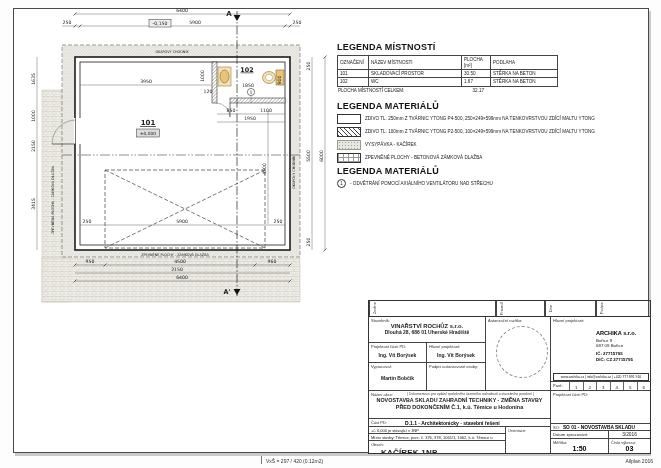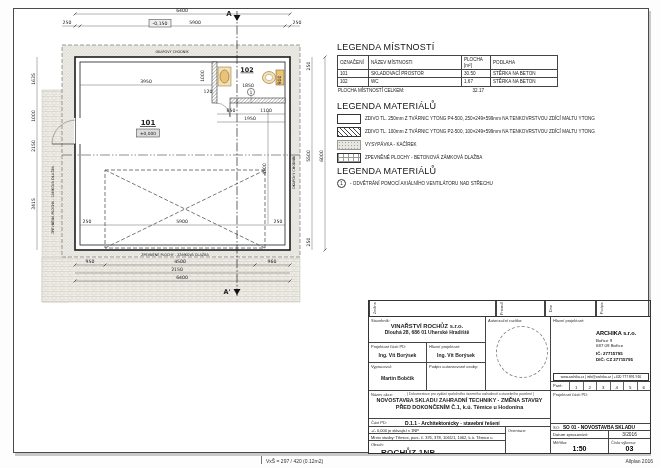--- a/index.html
+++ b/index.html
@@ -9,21 +9,21 @@
     overflow:hidden;-webkit-font-smoothing:antialiased;
   }
   .frame{
     position:absolute;left:13px;top:8px;width:634px;height:443px;
     border:1.3px solid #4a4a4a;background:#fff;
     box-shadow:2px 3px 0 #c9c9c9;
   }
   
   .legend{position:absolute;left:337px;top:42px;width:312px;}
   .legend h3{
-    margin:0 0 3px 0;font-size:9px;font-weight:normal;letter-spacing:0.2px;color:#111;
+    margin:0 0 3px 0;font-size:9px;font-weight:bold;letter-spacing:0.2px;color:#111;
   }
   .rooms-table{border-collapse:collapse;margin:2px 0 1px 0;}
   .rooms-table td,.rooms-table th{
     border:0.8px solid #444;font-size:4.6px;font-weight:normal;
     padding:1px 2px;line-height:1.15;color:#222;vertical-align:middle;text-align:left;
   }
   .rooms-table th{height:11px;}
   .rt-c0{width:26px;} .rt-c1{width:88px;} .rt-c2{width:24px;text-align:center;} .rt-c3{width:62px;}
   .rooms-total{font-size:4.6px;margin:1px 0 8px 1px;display:flex;width:146px;justify-content:space-between;}
   .mat-item{display:flex;align-items:center;margin:3px 0;}
@@ -341,21 +341,21 @@
     </div>
 
     <div class="cell" style="left:0;top:102px;width:182px;height:8px">
       <span class="lab" style="float:left">Část PD:</span>
       <span class="bold" style="font-size:5px;margin-left:18px">D.1.1 - Architektonicky - stavební řešení</span>
     </div>
     <div class="cell" style="left:0;top:110px;width:137px;height:7px;font-size:4px">+/- 0,000 je stávající v 1NP</div>
     <div class="cell" style="left:0;top:117px;width:137px;height:7px;font-size:4px">Místo stavby: Těmice, parc. č. 376, 378, 1061/1, 1062, k.ú. Těmice u Hodonína</div>
     <div class="cell" style="left:0;top:124px;width:137px;height:12px;border-bottom:none">
       <span class="lab">Obsah:</span>
-      <div class="big-title" style="margin-left:10px">ROCHŮZ 1NP</div>
+      <div class="big-title" style="margin-left:10px">KAČÍREK 1NP</div>
     </div>
     <div class="cell" style="left:137px;top:110px;width:45px;height:26px;border-bottom:none">
       <span class="lab">Orientace:</span>
     </div>
 
     <div class="cell" style="left:182px;top:0;width:99px;height:74px;border-right:none">
       <span class="lab">Hlavní projektant:</span>
       <div class="firmtx">
         <div class="bold" style="font-size:5.6px">ARCHIKA s.r.o.</div>
         <div>Bořice 9</div>

